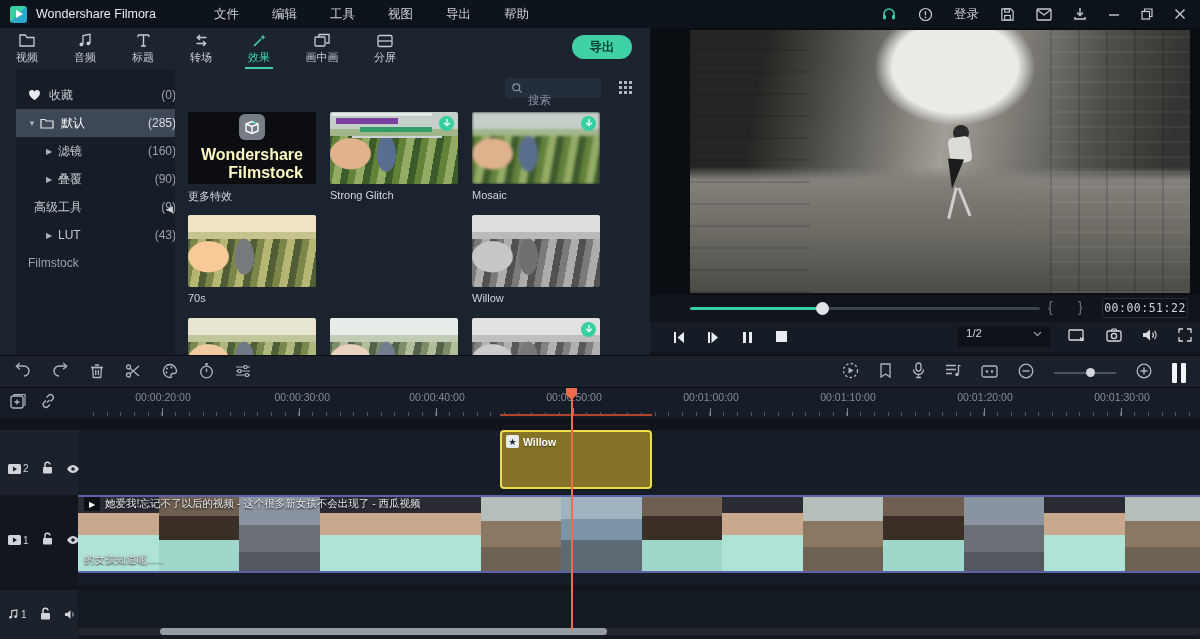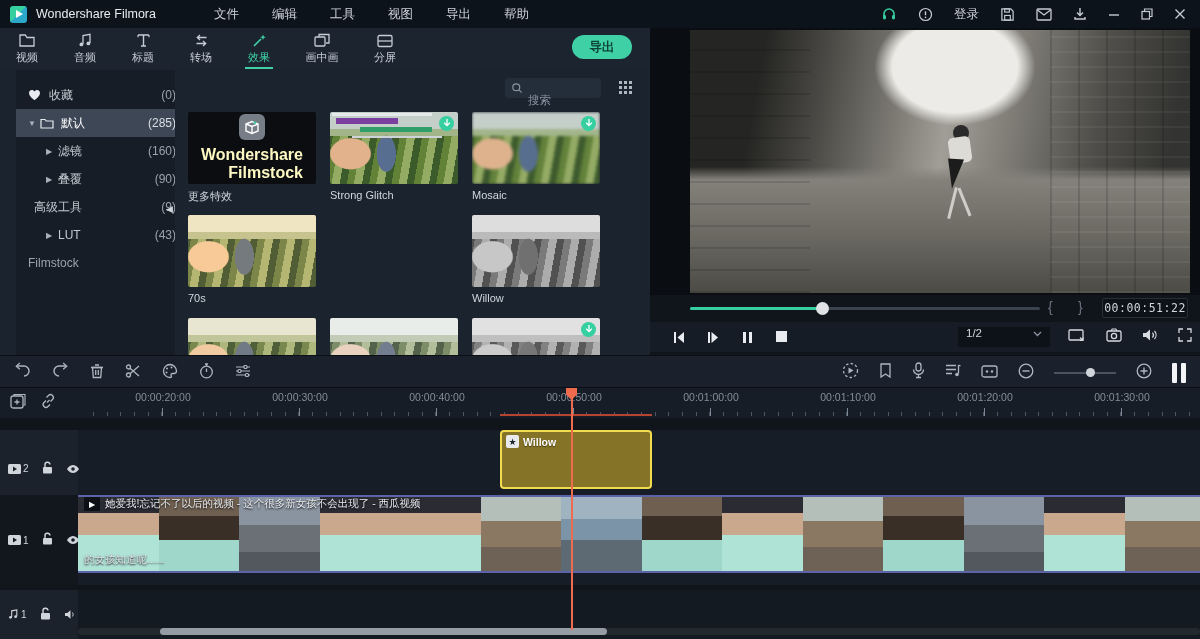--- a/index.html
+++ b/index.html
@@ -597,21 +597,21 @@
             <rect x="1" y="3" width="12" height="12" rx="2" fill="none" stroke="#aeb6bf" stroke-width="1.3"></rect>
             <path d="M7 6.5v5M4.5 9h5" stroke="#aeb6bf" stroke-width="1.3"></path>
             <path d="M4 3V1.5h11V12h-1.5" fill="none" stroke="#aeb6bf" stroke-width="1.1"></path>
           </svg></span>
       <span><svg width="16" height="16" viewBox="0 0 16 16">
             <path d="M7 9.5L9.5 7" stroke="#aeb6bf" stroke-width="1.3"></path>
             <path d="M6 7.5L4 9.5a2.8 2.8 0 0 0 4 4l2-2M10.5 8.5l2-2a2.8 2.8 0 0 0-4-4l-2 2" fill="none" stroke="#aeb6bf" stroke-width="1.3"></path>
           </svg></span>
     </div>
     <span class="rlabel" style="left:118px;">00:00:20:00</span>
-    <span class="rlabel" style="left:255px;">00:00:30:00</span>
+    <span class="rlabel" style="left:240px;text-align:right;">00:00:30:00</span>
     <span class="rlabel" style="left:392px;">00:00:40:00</span>
     <span class="rlabel" style="left:529px;">00:00:50:00</span>
     <span class="rlabel" style="left:666px;">00:01:00:00</span>
     <span class="rlabel" style="left:803px;">00:01:10:00</span>
     <span class="rlabel" style="left:940px;">00:01:20:00</span>
     <span class="rlabel" style="left:1077px;">00:01:30:00</span>
     <div id="ticks"></div>
     <div id="range-line"></div>
   </div>
 

